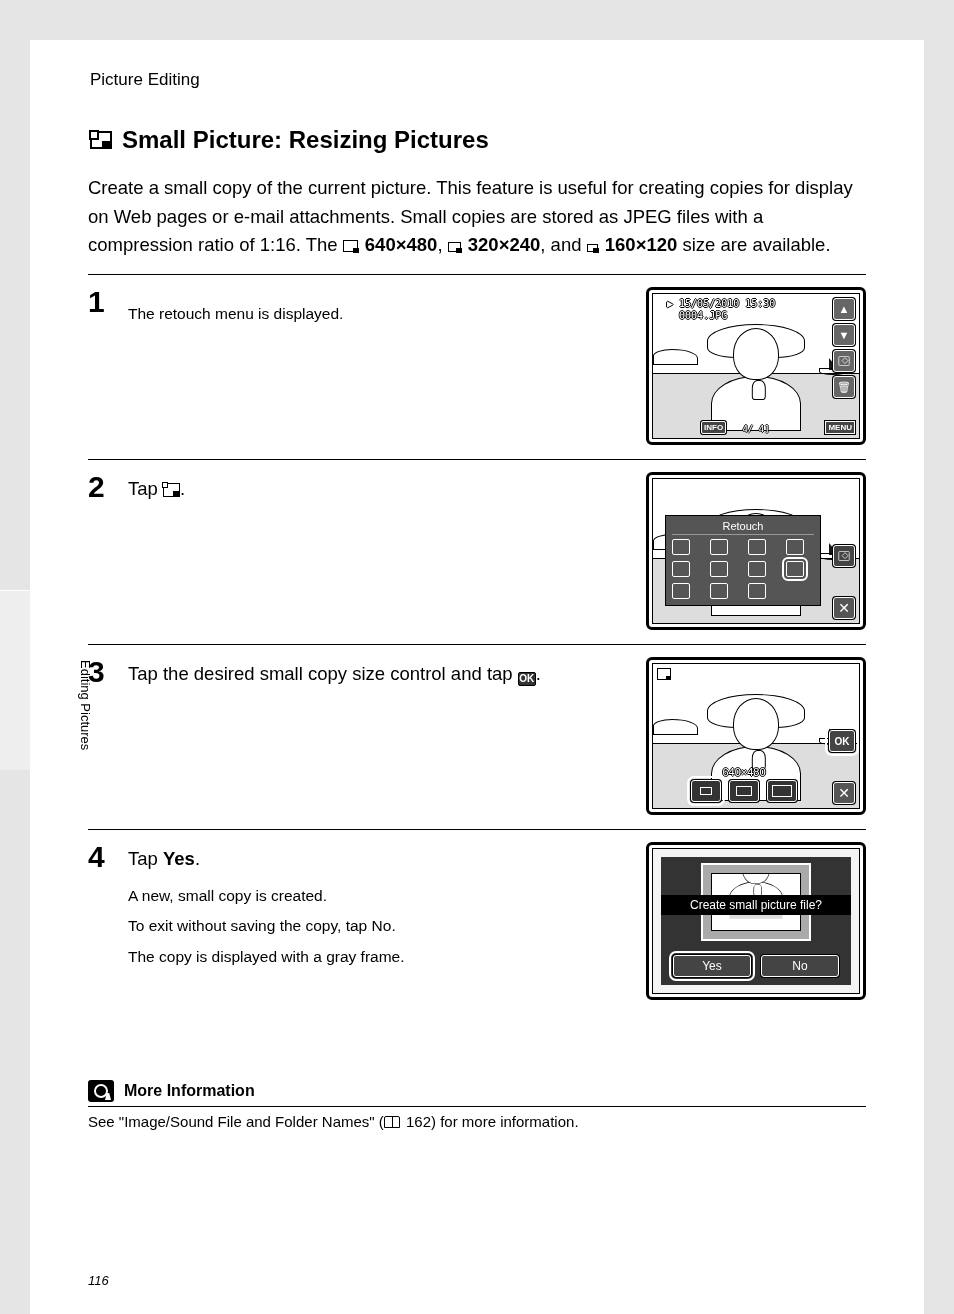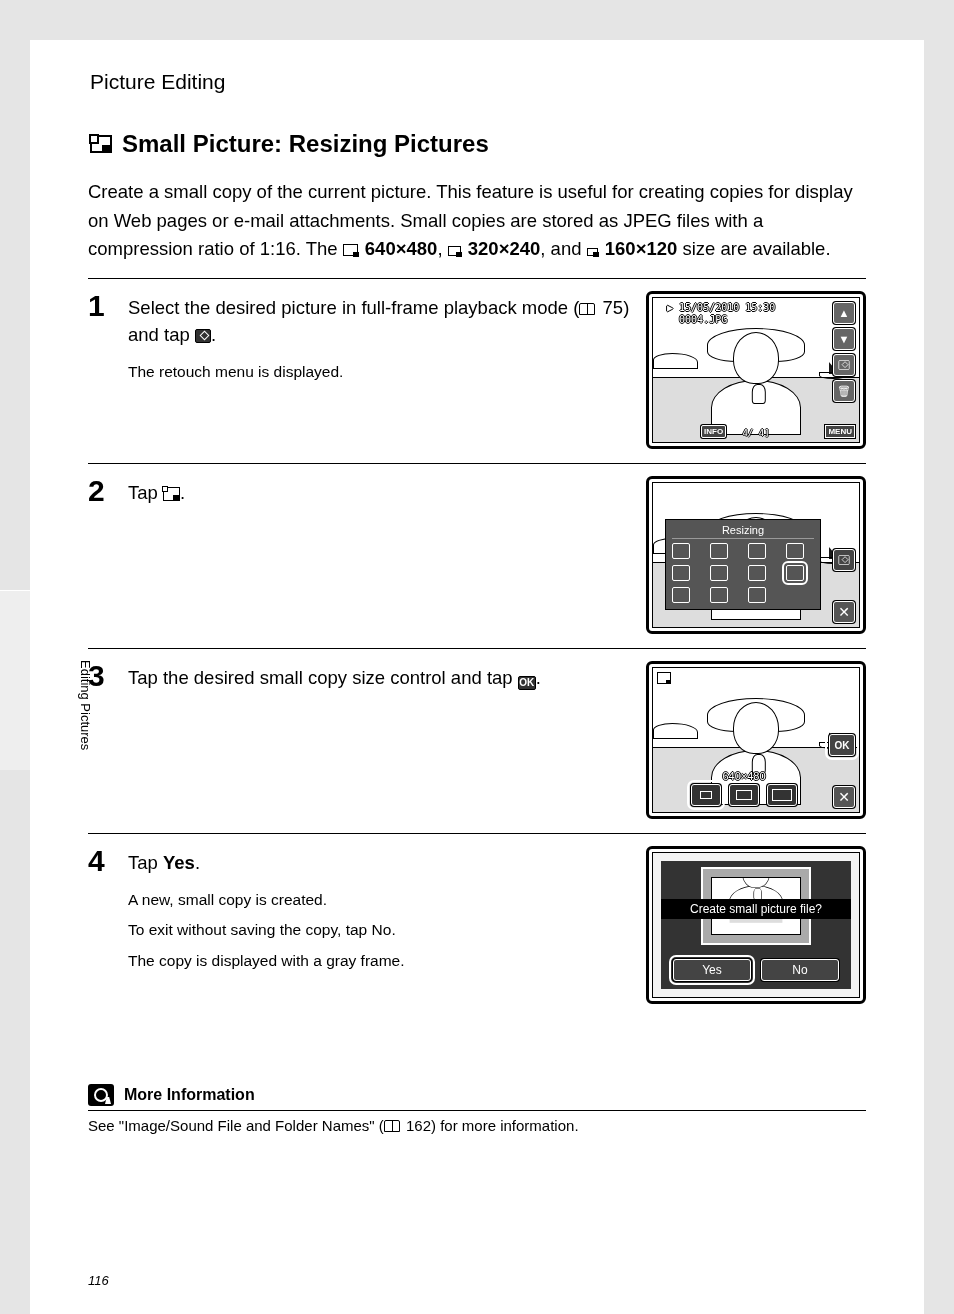--- a/index.html
+++ b/index.html
@@ -14,21 +14,21 @@
   .page {
     background: #fff;
     position: absolute;
     top: 40px;
     left: 30px;
     right: 30px;
     bottom: 0;
     padding: 30px 58px 40px 58px;
   }
   .header-section {
-    font-size: 21px;
+    font-size: 17px;
     margin-bottom: 36px;
     margin-left: 2px;
   }
   .title-row {
     display: flex;
     align-items: center;
     gap: 8px;
     margin-bottom: 10px;
   }
   .title-icon {
@@ -244,23 +244,20 @@
     <span class="bold">640×480</span><span>, </span>
     <span class="size-icon" style="width:13px;height:10px"></span>
     <span class="bold">320×240</span><span>, and </span>
     <span class="size-icon" style="width:11px;height:8px"></span>
     <span class="bold">160×120</span><span> size are available.</span>
   </p>
 
   <div class="step-block">
     <div class="step-num">1</div>
     <div class="step-body">
-      <p class="step-instruction">
-        <span>Select the desired picture in full-frame playback mode (</span><span class="book-icon"></span> <span>75</span><span>) and tap </span><span class="retouch-icon-sm"></span><span>.</span>
-      </p>
       <div class="step-sub">
         <p>The retouch menu is displayed.</p>
       </div>
     </div>
     <div class="screen">
       <div class="cam">
         <div class="cam-inner">
           <div class="portrait">
             <div class="sky"></div>
               <div class="sea"></div>
@@ -306,21 +303,21 @@
               <div class="hill"></div>
               <div class="boat"></div>
               <div class="person">
                 <div class="hair"></div>
                 <div class="head"></div>
                 <div class="body"></div>
                 <div class="hand"></div>
               </div>
             </div>
           <div class="retouch-panel">
-            <div class="retouch-title">Resizing</div>
+            <div class="retouch-title">Retouch</div>
             <div class="retouch-grid">
               <span></span>
               <span></span>
               <span></span>
               <span></span>
               <span></span>
               <span></span>
               <span></span>
               <span class="rg-sel"></span>
               <span></span>

